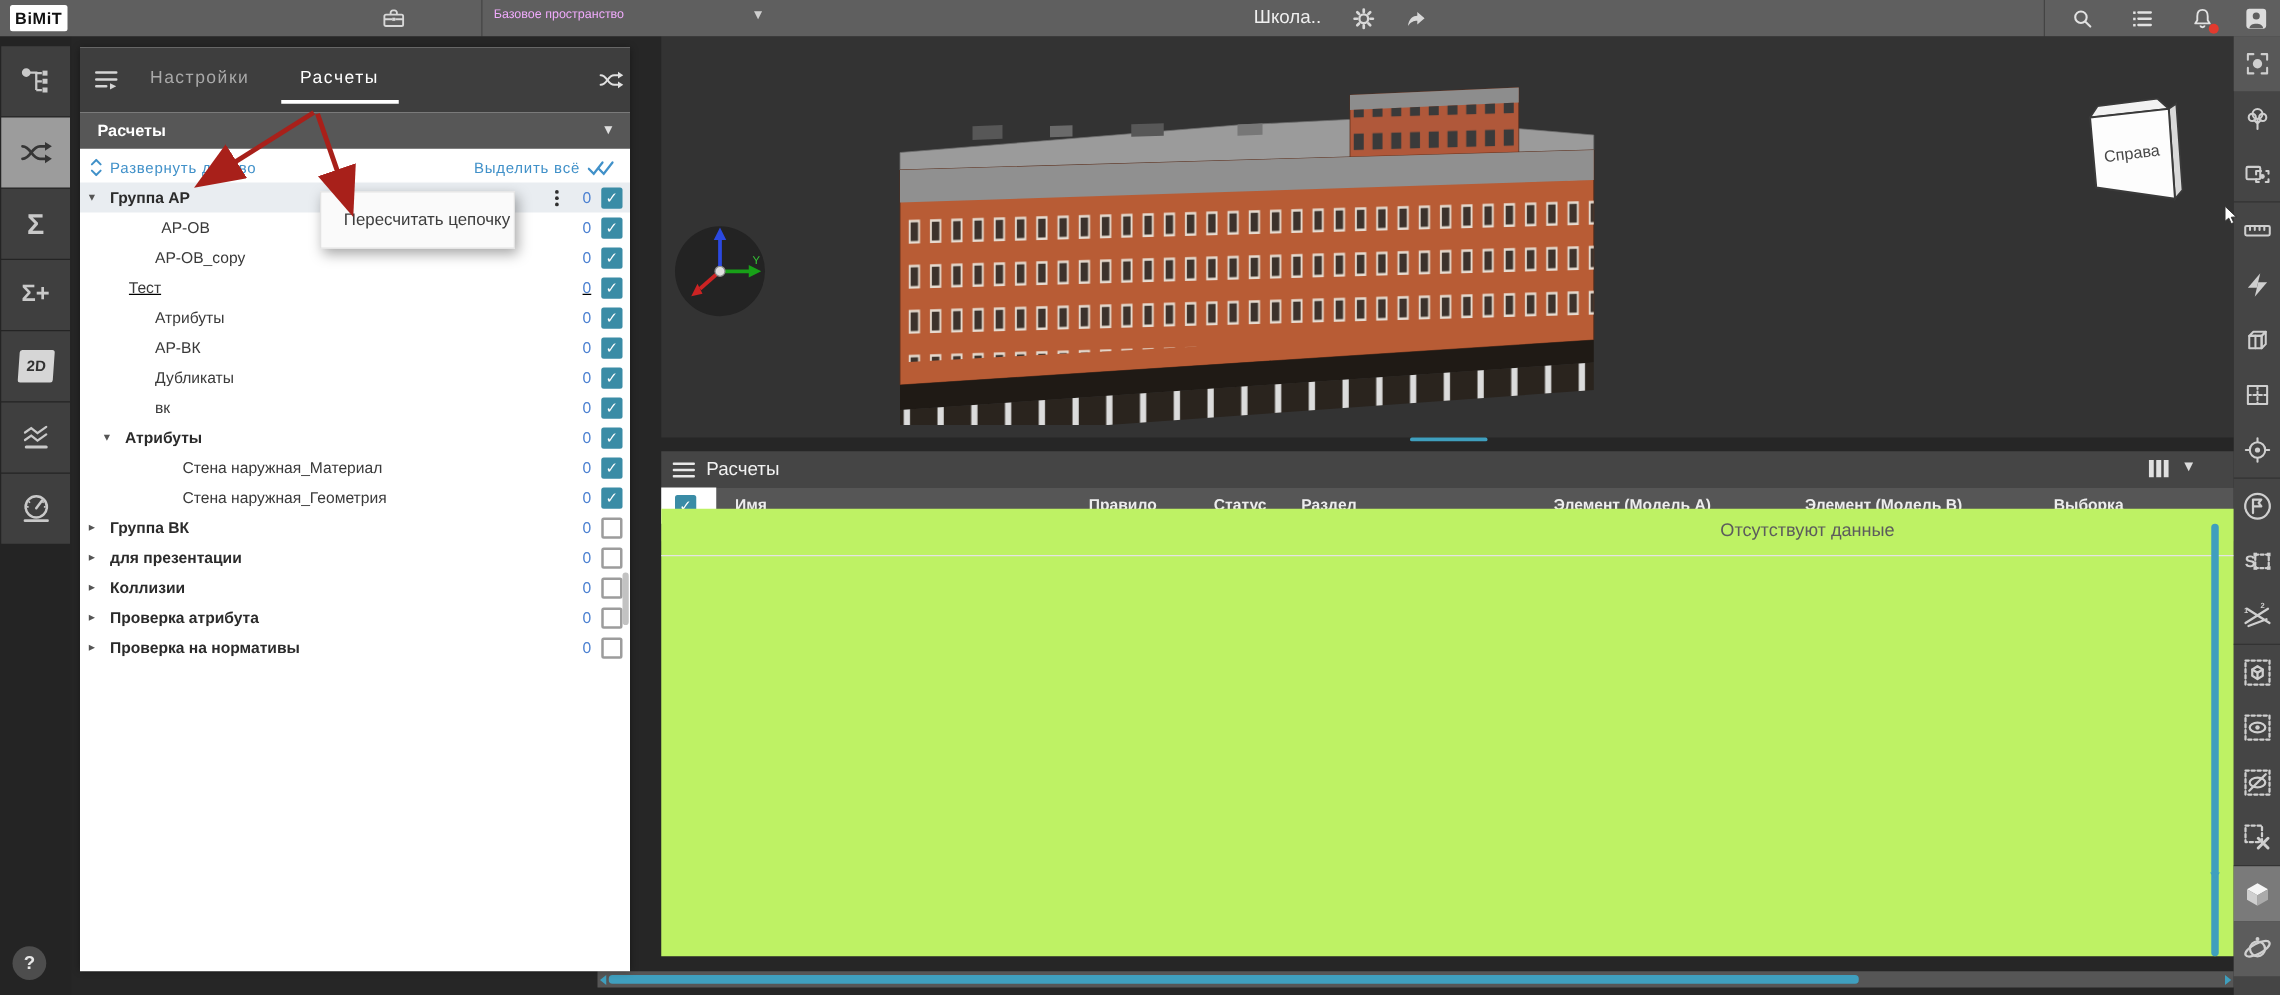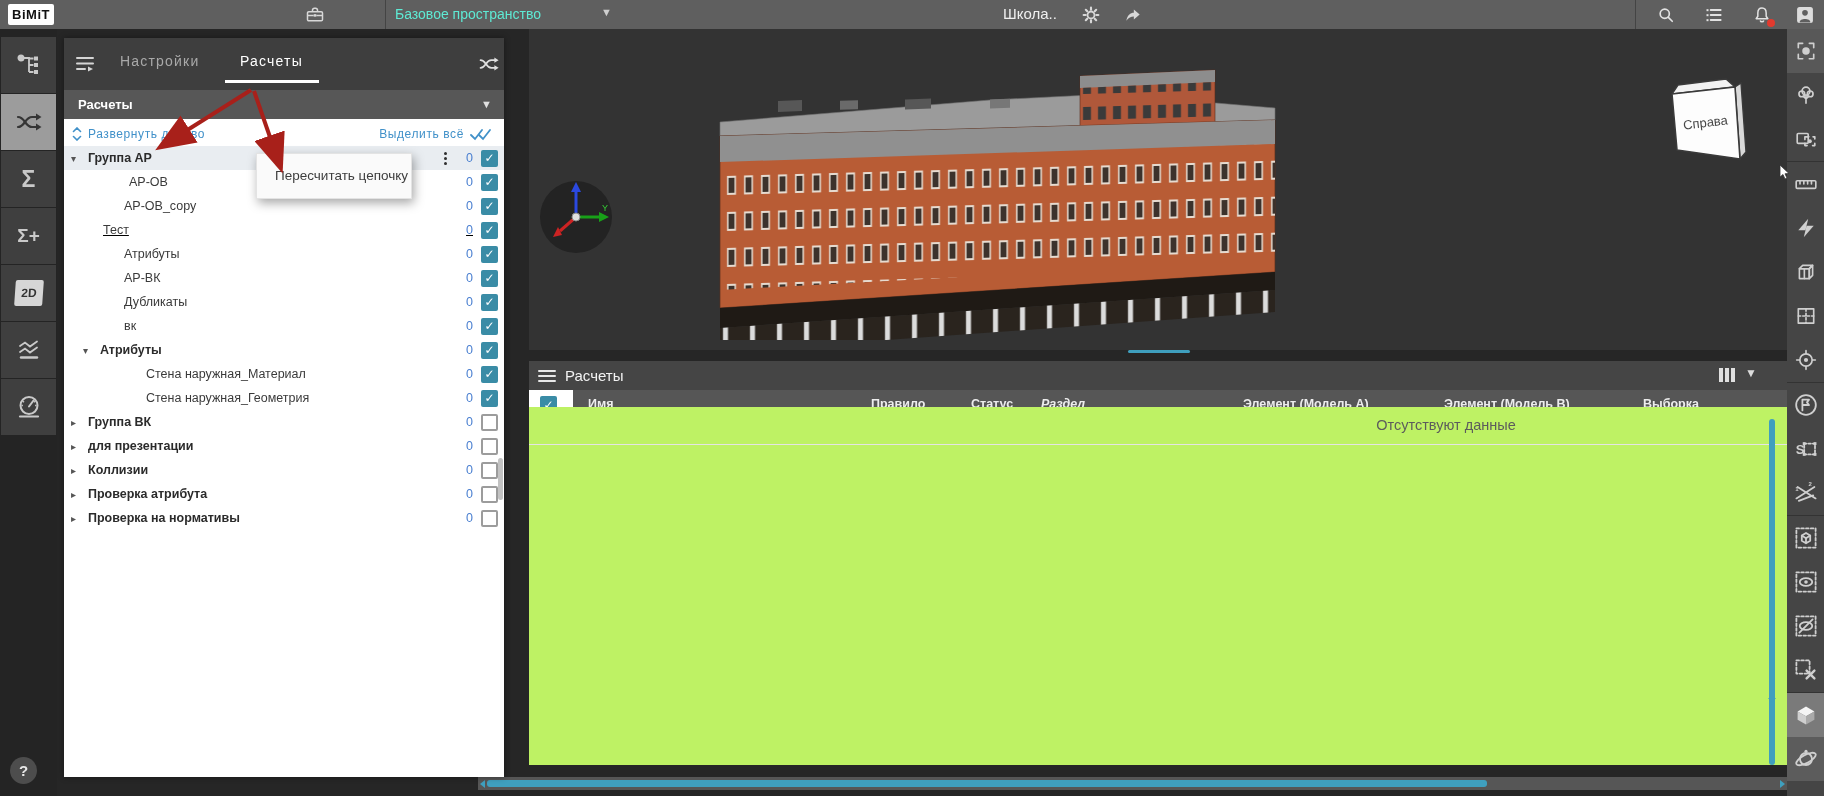--- a/index.html
+++ b/index.html
@@ -7,21 +7,21 @@
   html,body{width:1824px;height:796px;overflow:hidden;background:#262626;
     font-family:"Liberation Sans","DejaVu Sans",sans-serif;-webkit-font-smoothing:antialiased}
   .abs{position:absolute}
 
   
   .topbar{position:absolute;left:0;top:0;width:1824px;height:29px;background:#5f5f5f;z-index:30}
   .logo{position:absolute;left:8px;top:4px;width:46px;height:21px;background:#fff;border-radius:2px;
     display:flex;align-items:center;justify-content:center;font-weight:bold;font-size:13px;color:#111;letter-spacing:.5px}
   .tb-ico{position:absolute;top:4px;width:22px;height:22px;display:flex;align-items:center;justify-content:center}
   .tb-div{position:absolute;top:0;width:1px;height:29px;background:rgba(0,0,0,.28)}
-  .ws-label{position:absolute;left:395px;top:6px;font-size:14px;color:#5eead4}
+  .ws-label{position:absolute;left:395px;top:6px;font-size:10px;color:#f0abfc}
   .ws-caret{position:absolute;left:601px;top:6px;font-size:11px;color:#cfcfcf}
   .proj-title{position:absolute;left:1003px;top:5px;font-size:15px;color:#efefef}
   .badge{position:absolute;width:8px;height:8px;border-radius:50%;background:#e23a2e;right:-2px;bottom:-1px}
 
   
   .ltb{position:absolute;left:0;top:29px;width:57px;height:767px;background:#242424;z-index:20}
   .ltool{position:absolute;left:1px;width:55px;height:56px;background:#3f3f3f;display:flex;align-items:center;justify-content:center;color:#c9c9c9;cursor:pointer}
   .ltool.active{background:#9c9c9c;color:#333}
   .ltool .glyph{font-size:23px;font-weight:bold}
   .ltool .glyph.small{font-size:19px}
@@ -491,21 +491,21 @@
     </div>
     <span class="bh-chev">▼</span>
   </div>
   <div class="colrow" id="colrow">
     <div class="cbcell">
         <span class="cb"></span>
       </div>
   <span class="ch" style="left: 59px;">Имя</span>
       <span class="ch" style="left: 342px;">Правило</span>
       <span class="ch" style="left: 442px;">Статус</span>
-      <span class="ch" style="left: 512px; font-style: italic;">Раздел</span>
+      <span class="ch" style="left: 512px;">Раздел</span>
       <span class="ch" style="left: 714px;">Элемент (Модель A)</span>
       <span class="ch" style="left: 915px;">Элемент (Модель B)</span>
       <span class="ch" style="left: 1114px;">Выборка</span>
     </div>
   <div class="bbody">
     <span class="empty">Отсутствуют данные</span>
     <div class="sep"></div>
   </div>
   <div class="vscroll"></div>
   <div class="vs-arr"></div>

